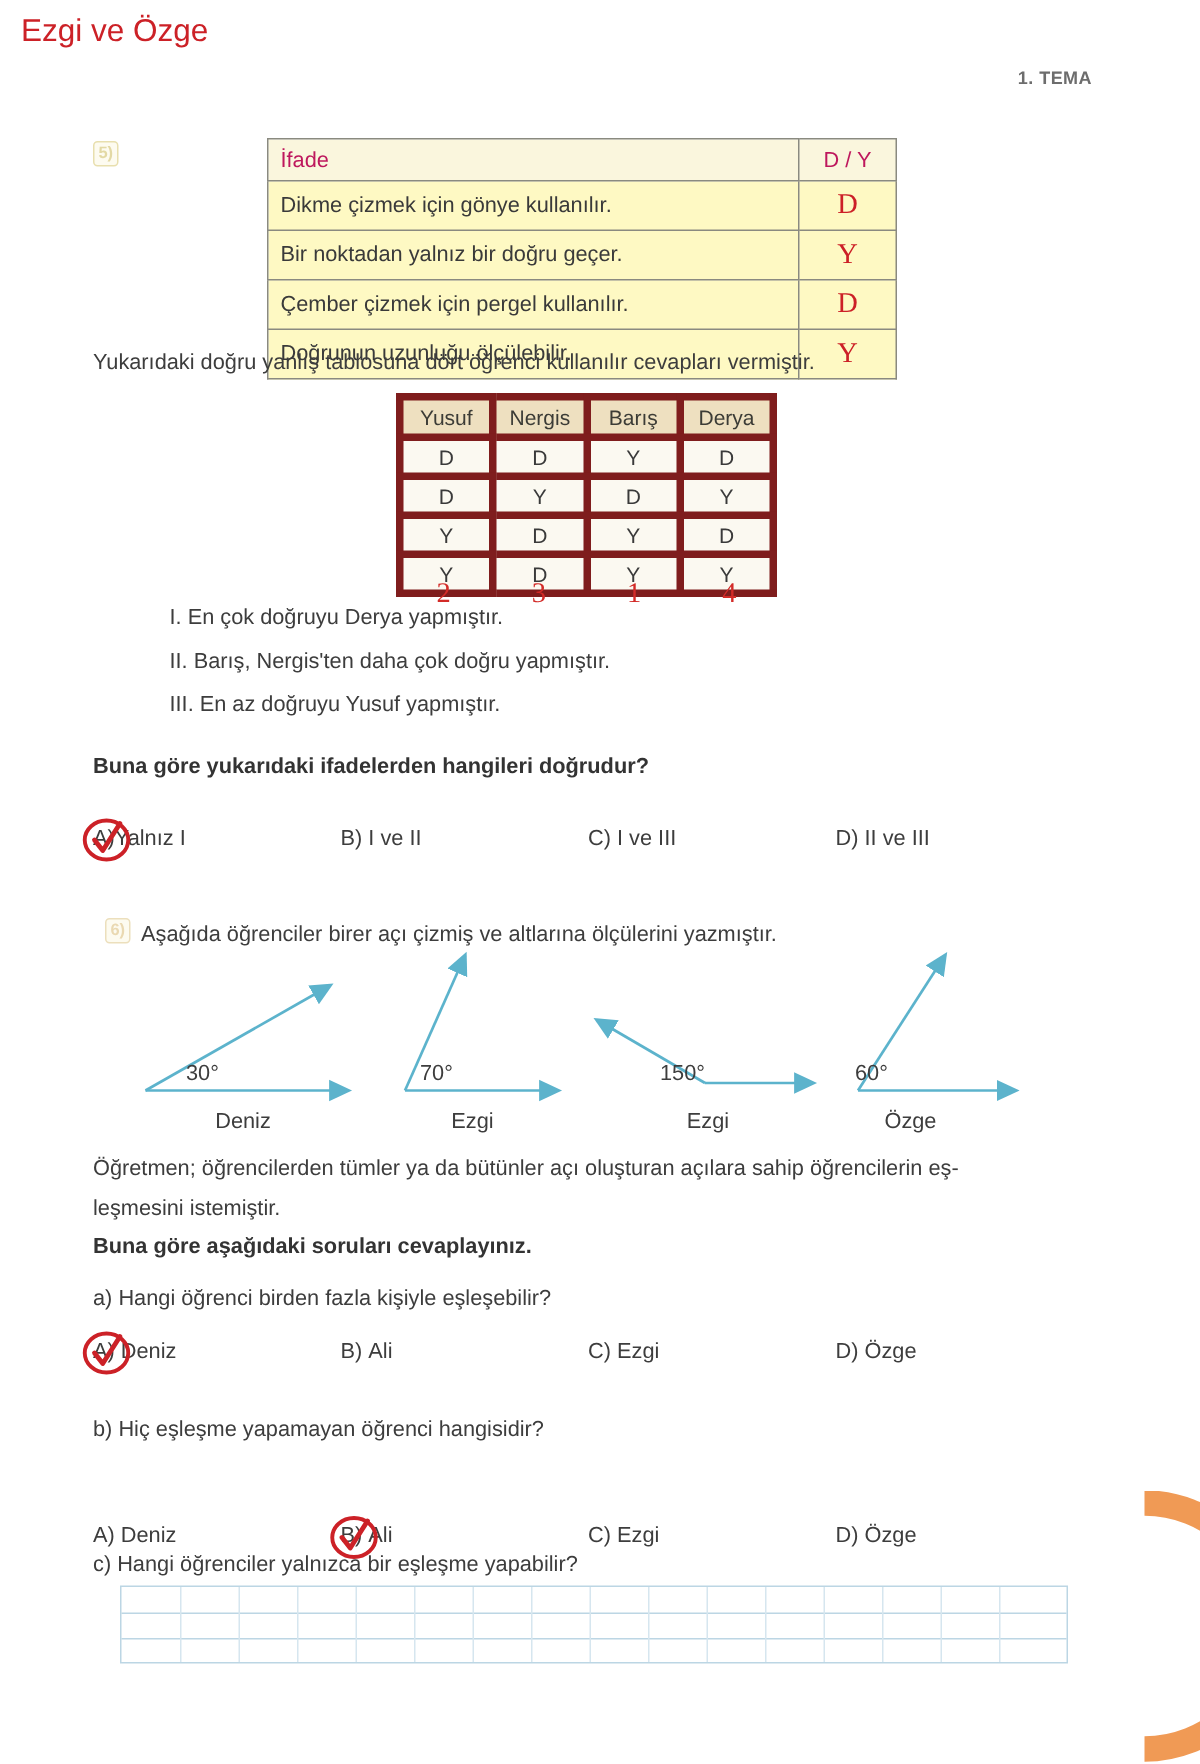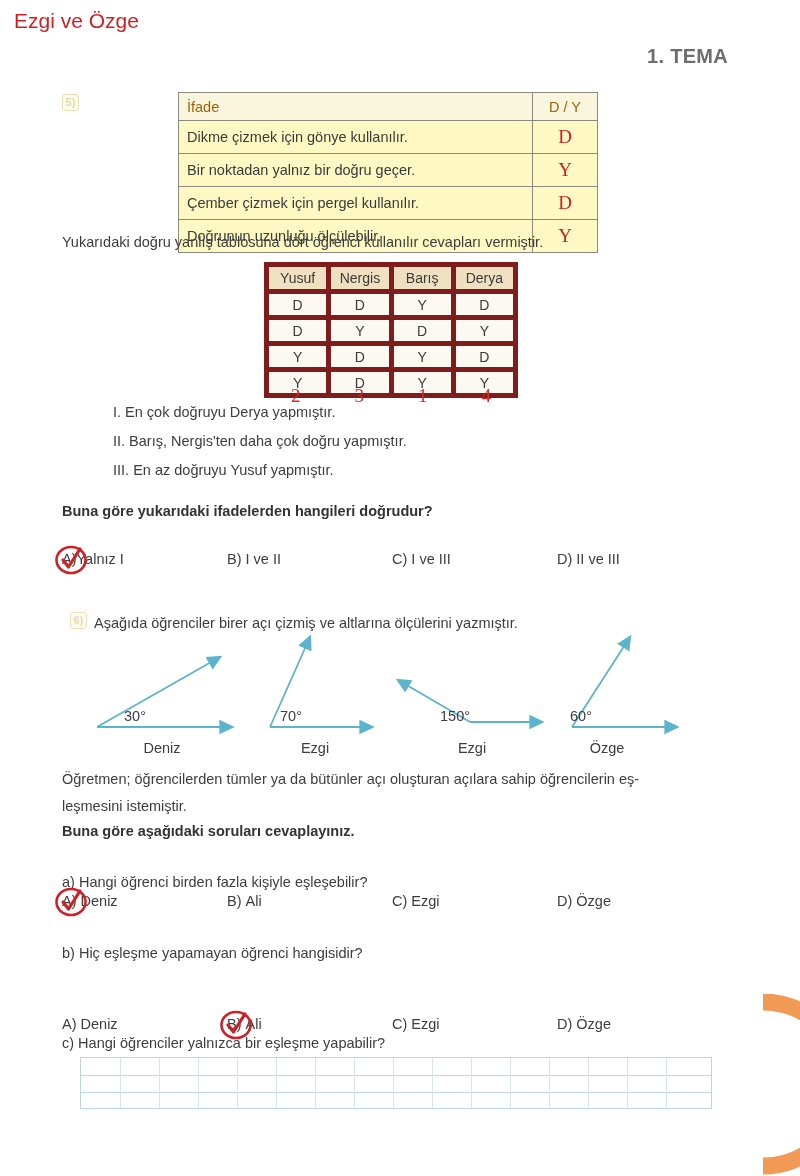--- a/index.html
+++ b/index.html
@@ -12,21 +12,21 @@
     font-family: "Liberation Sans", sans-serif;
     color: #3a3a3a;
     overflow: hidden;
   }
 
   
   .tema-header {
     position: absolute;
     top: 45px;
     right: 72px;
-    font-size: 20px;
+    font-size: 12px;
     font-weight: bold;
     color: #6d6d6d;
     letter-spacing: 0.3px;
   }
 
   
   .qnum {
     position: absolute;
     width: 17px;
     height: 17px;
@@ -52,21 +52,21 @@
   }
   .table1 th, .table1 td {
     border: 1px solid #8a8a80;
     padding: 5px 8px;
     background: #fef9c3;
   }
   .table1 thead th {
     background: #faf6dd;
     font-weight: normal;
     text-align: center;
-    color: #a16207;
+    color: #be185d;
     height: 28px;
   }
   .table1 .col-ifade { width: 355px; text-align: left; }
   .table1 .col-dy { width: 65px; text-align: center; }
   .table1 tbody td { height: 27px; }
   .ans-red {
     color: #cc2027;
     font-size: 19px;
     text-align: center;
     font-family: "Liberation Serif", serif;
@@ -345,21 +345,21 @@
     <line x1="20" y1="95" x2="78" y2="5" stroke="#5cb3cc" stroke-width="1.8" marker-end="url(#ah)"></line>
   </svg>
   <div class="angle-val" style="left:508px; top:76px;">60°</div>
   <div class="angle-name" style="left:485px; top:108px;">Özge</div>
 </div>
 
 <div class="para" style="left:62px; top:768px;">Öğretmen; öğrencilerden tümler ya da bütünler açı oluşturan açılara sahip öğrencilerin eş-</div>
 <div class="para" style="left:62px; top:795px;">leşmesini istemiştir.</div>
 <div class="para bold" style="left:62px; top:820px;">Buna göre aşağıdaki soruları cevaplayınız.</div>
 
-<div class="para" style="left:62px; top:855px;margin-top:16px;">a) Hangi öğrenci birden fazla kişiyle eşleşebilir?</div>
+<div class="para" style="left:62px; top:855px;">a) Hangi öğrenci birden fazla kişiyle eşleşebilir?</div>
 <div class="options" style="top:893px;">
   <div class="opt">
     <svg class="circle-check" viewBox="0 0 36 36">
       <ellipse cx="18" cy="18" rx="14.5" ry="13" fill="none" stroke="#cc2127" stroke-width="2.6"></ellipse>
       <path d="M10 18 L15.5 25 L27 7" fill="none" stroke="#cc2127" stroke-width="3.2" stroke-linecap="round" stroke-linejoin="round"></path>
     </svg>
     <span class="opt-letter">A)</span>&nbsp;<span>Deniz</span>
   </div>
   <div class="opt">
     <span class="opt-letter">B)</span>&nbsp;<span>Ali</span>

